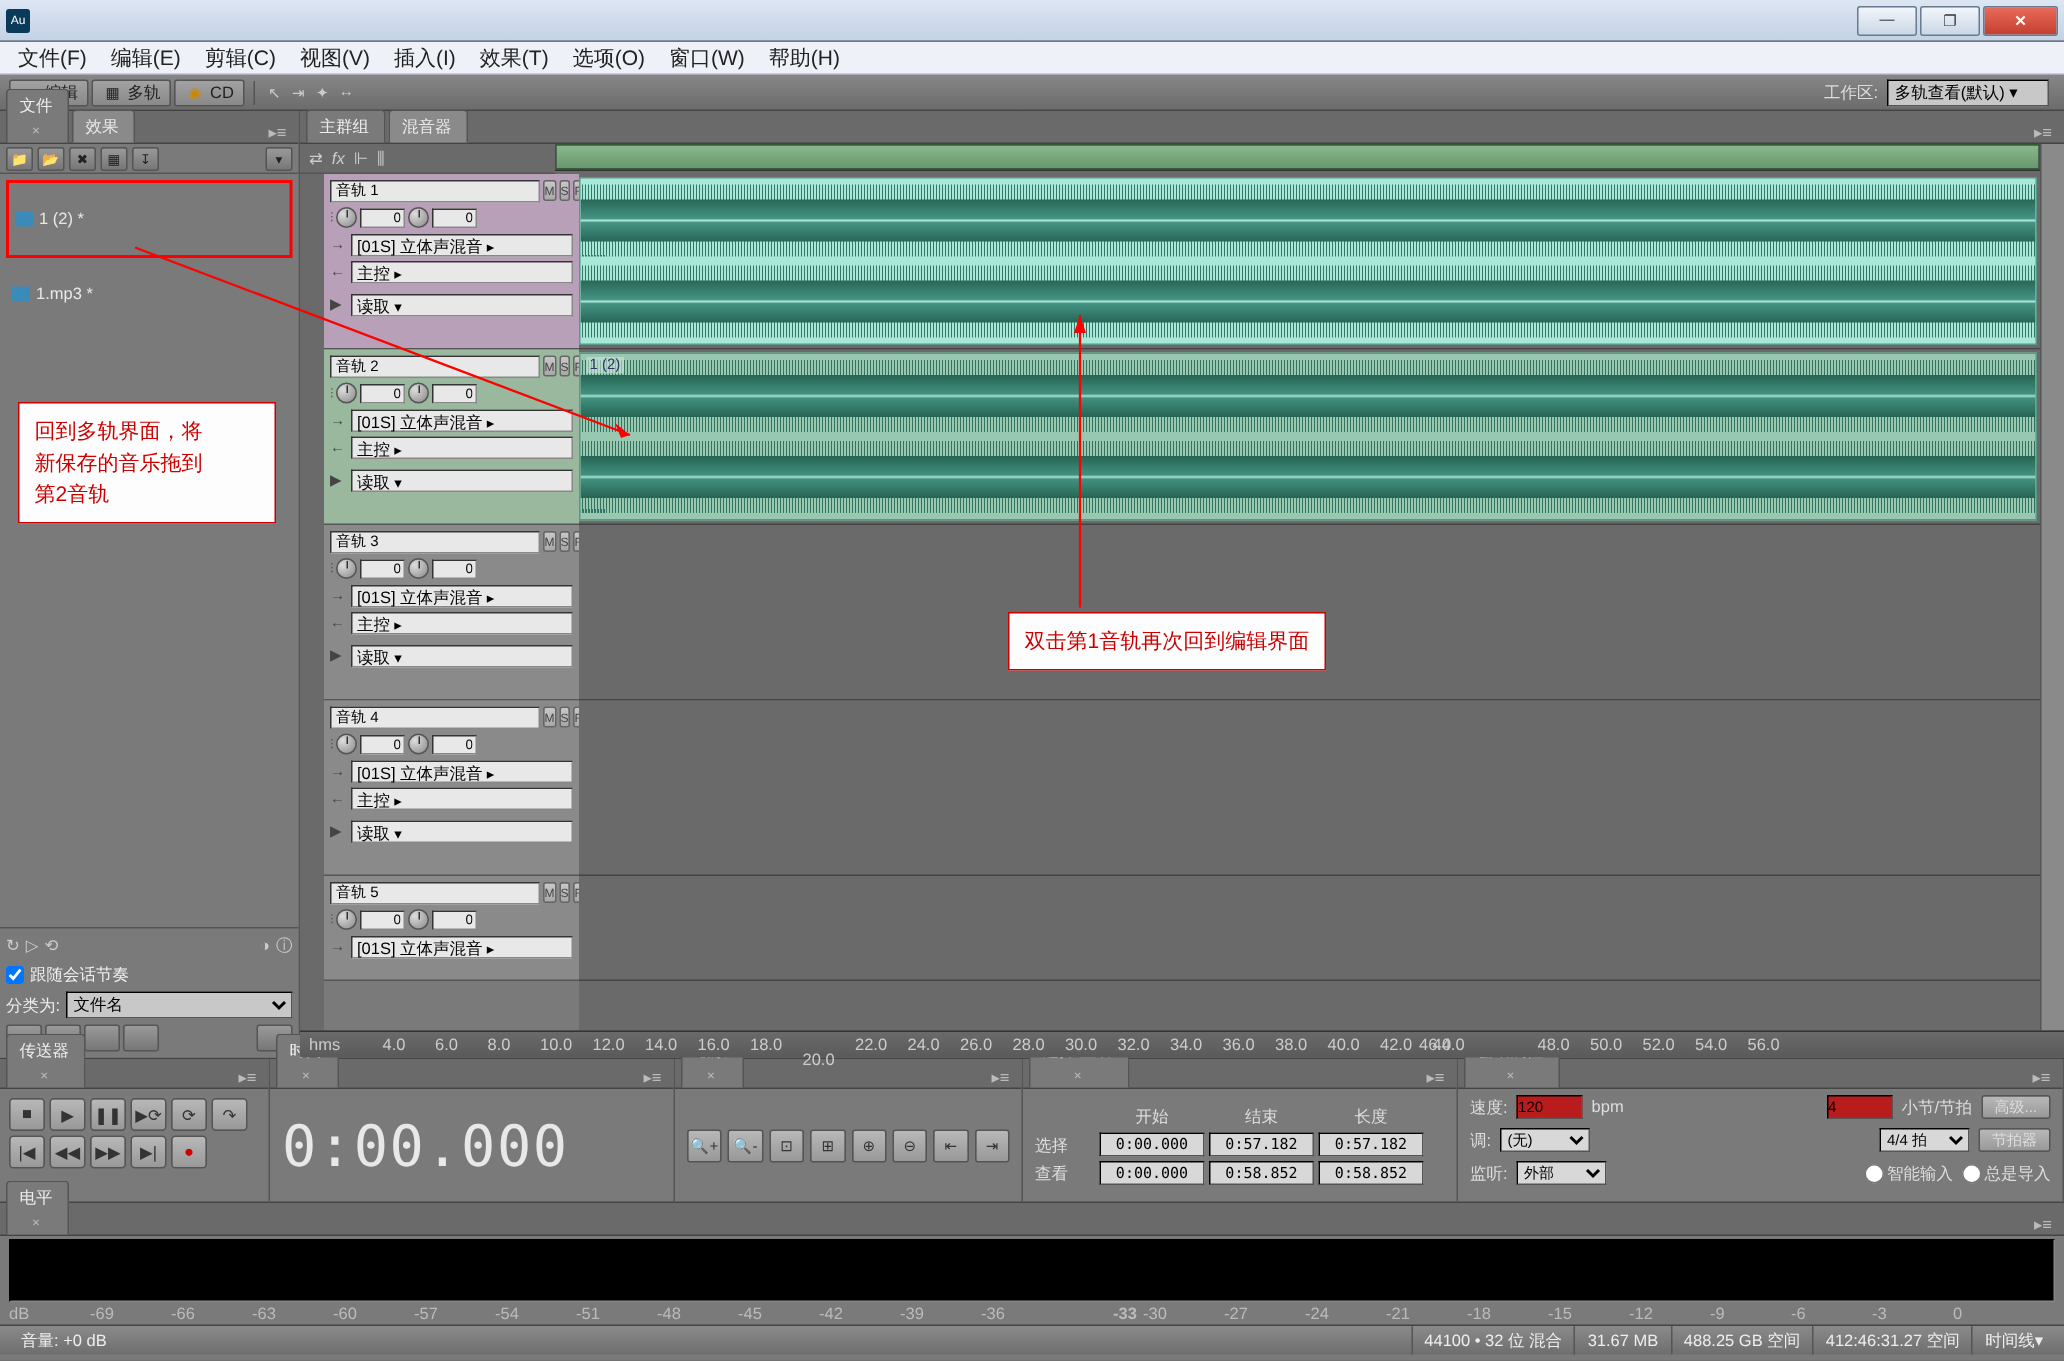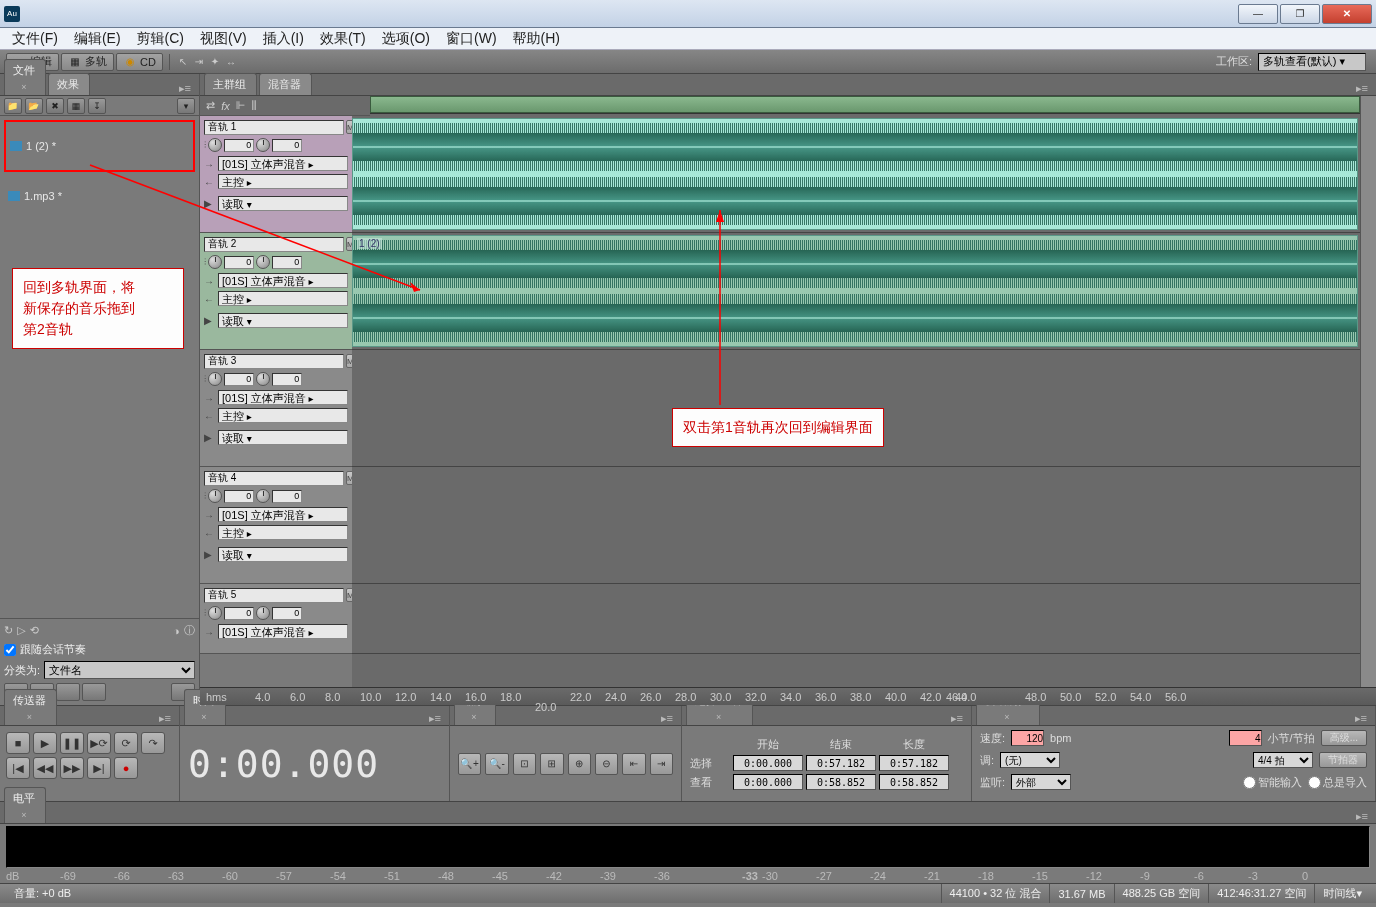--- a/index.html
+++ b/index.html
@@ -51,21 +51,21 @@
 .lb-btn { width:24px; height:18px; background:linear-gradient(#999,#777); border:1px solid #555; border-radius:2px; cursor:pointer;}
 
 
 .center { flex:1; display:flex; flex-direction:column; background:#6a6a6a;}
 .center-tabs { height:22px; background:#6a6a6a; display:flex; align-items:flex-end; padding:0 4px;}
 .track-tools { height:20px; display:flex; align-items:center; gap:6px; padding:0 6px; border-bottom:1px solid #555;}
 .tt-icon { color:#ccc; font-size:11px; cursor:pointer;}
 .overview { height:18px; background:#424242; border-bottom:1px solid #333; margin-left:170px; position:relative;}
 .overview-sel { position:absolute; left:0; width:100%; height:100%; background:linear-gradient(#8ab88e,#6a986e); border:1px solid #3a5a3e;}
 .tracks-scroll { flex:1; display:flex; overflow:hidden;}
-.track-headers { width:152px; background:#7a7a7a; overflow:hidden;}
+.track-headers { width:170px; background:#7a7a7a; overflow:hidden;margin-left:16px;}
 .track-head { border-bottom:1px solid #555; padding:3px 4px; background:#8a8a8a;}
 .track-head.t1 { background:#b8a0b8;}
 .track-head.t2 { background:#9ab89e;}
 .th-row { display:flex; align-items:center; gap:2px; margin-bottom:2px; height:16px;}
 .th-name { flex:1; background:#e8e8e8; border:1px inset #888; height:15px; padding:0 3px; font-size:10px;}
 .th-btn { width:14px; height:14px; background:linear-gradient(#c8c8c8,#a8a8a8); border:1px solid #666; border-radius:2px; font-size:8px; display:flex; align-items:center; justify-content:center; cursor:pointer; color:#444;}
 .knob { width:14px; height:14px; border-radius:50%; background:radial-gradient(circle at 30% 30%,#ddd,#888); border:1px solid #555; position:relative;}
 .knob::after{content:"";position:absolute;left:50%;top:1px;width:1px;height:5px;background:#333;}
 .th-val { background:#e8e8e8; border:1px inset #888; width:30px; height:13px; font-size:9px; padding:0 2px; text-align:right;}
 .th-route { flex:1; background:#e8e8e8; border:1px inset #888; height:15px; font-size:10px; padding:0 3px;}
@@ -97,21 +97,21 @@
 .time-display { font-size:38px; color:#e8e8e8; font-family:monospace; letter-spacing:1px;}
 .zoom-panel { width:232px;}
 .zoom-btns { display:flex; gap:4px;}
 .zoom-btn { width:24px; height:22px; background:linear-gradient(#b8b8b8,#989898); border:1px solid #555; border-radius:2px; cursor:pointer; display:flex; align-items:center; justify-content:center; font-size:10px; color:#333;}
 .sel-panel { width:290px;}
 .sel-grid { display:grid; grid-template-columns:40px 70px 70px 70px; gap:3px; font-size:10px; color:#ddd; align-items:center;}
 .sel-grid .hdr { text-align:center;}
 .sel-grid input { height:16px; background:#d8d8d8; border:1px inset #555; text-align:center; font-size:10px; font-family:monospace;}
 .sess-panel { flex:1;}
 .sess-row { display:flex; align-items:center; gap:6px; margin-bottom:3px; font-size:10px; color:#ddd;}
-.sess-row input[type=text]{ width:33px; height:16px; background:#fca5a5; border:1px inset #555; text-align:right; font-size:10px;}
+.sess-row input[type=text]{ width:44px; height:16px; background:#b91c1c; border:1px inset #555; text-align:left; font-size:10px;}
 .sess-row select { width:60px; height:16px; background:#d8d8d8; border:1px inset #555; font-size:10px;}
 .sess-btn { height:16px; padding:0 8px; background:linear-gradient(#b8b8b8,#989898); border:1px solid #555; border-radius:2px; font-size:10px; cursor:pointer;}
 .radio { display:inline-flex; align-items:center; gap:2px;}
 
 
 .level-panel { height:82px; background:#7a7a7a; border-top:1px solid #444;}
 .meter { height:42px; background:#000; margin:2px 6px; border:1px inset #333;}
 .meter-scale { height:16px; position:relative; font-size:9px; color:#bbb; margin:0 6px;}
 .meter-scale span { position:absolute;}
 

